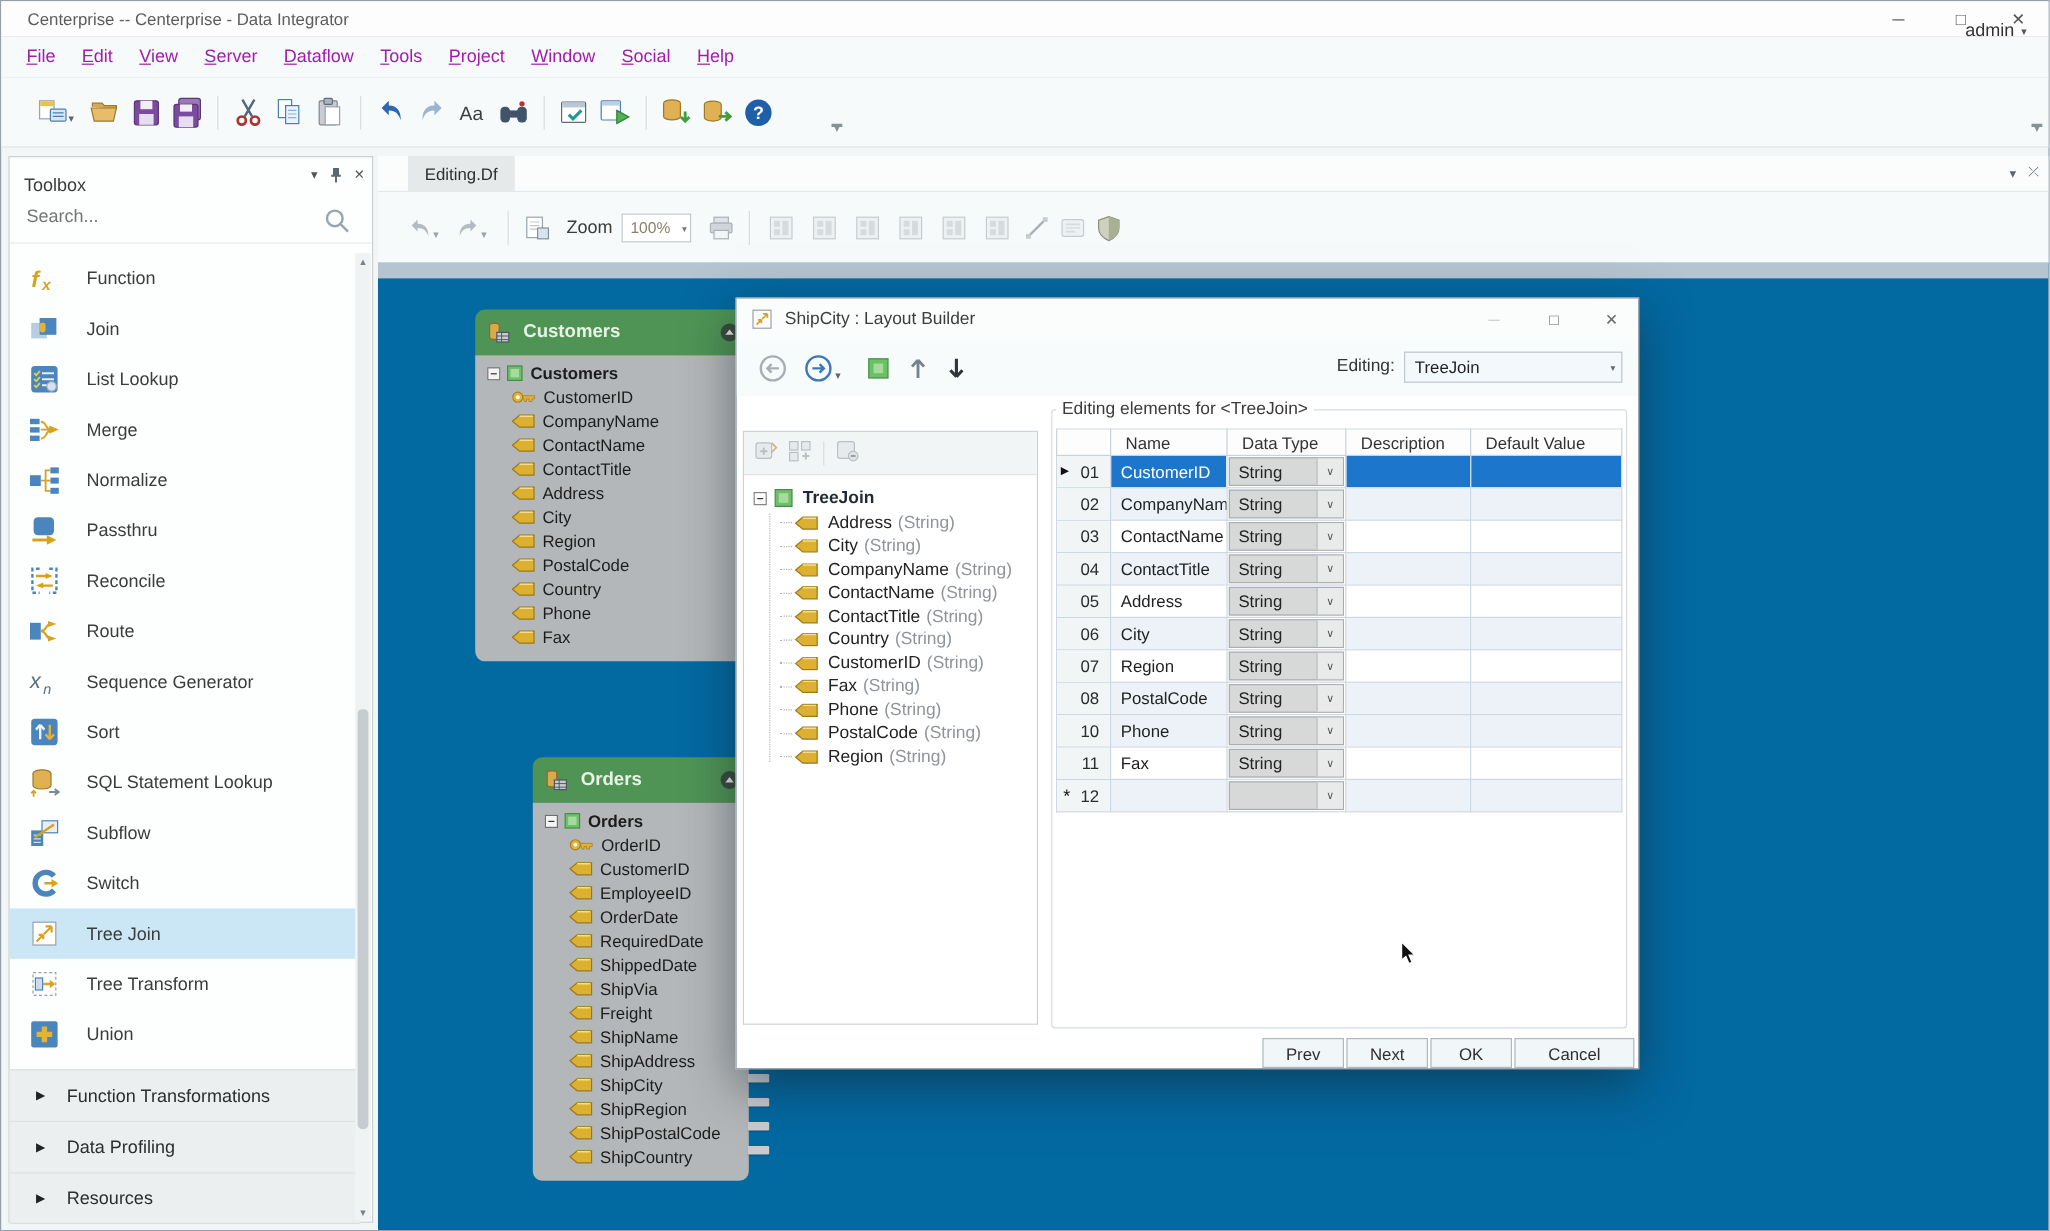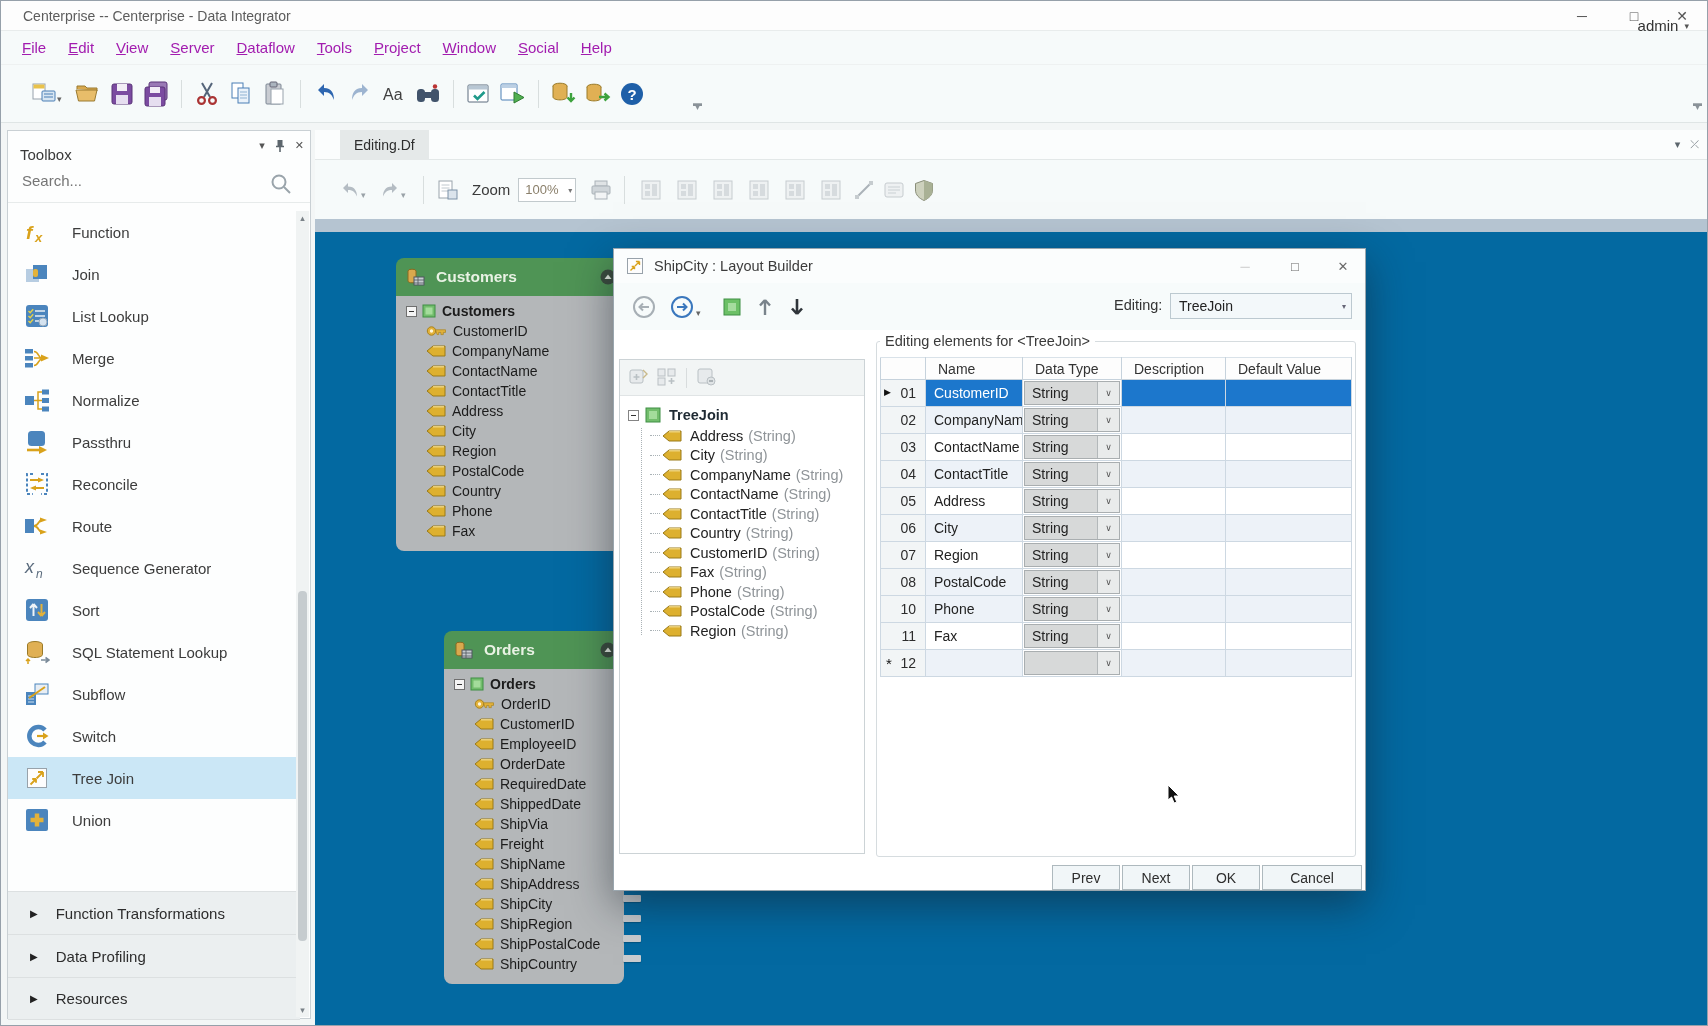--- a/index.html
+++ b/index.html
@@ -453,20 +453,31 @@
               <rect x="3.5" y="3.5" width="19" height="19" fill="#fdfdfd" stroke="#98a2aa"></rect>
               <path d="M6.5 19.5l5.5-5.5M12 14H8.2M12 14v3.8" stroke="#d9a21b" stroke-width="1.8" fill="none"></path>
               <path d="M12.5 13.5L19 7M19 7h-5M19 7v5" stroke="#d9a21b" stroke-width="1.8" fill="none"></path>
             </svg>
           </span>
           <span class="lbl">Tree Join</span>
         </div>
         <div class="tbx-item">
           <span class="ico">
             <svg width="26" height="26" viewBox="0 0 26 26">
+              <rect x="3.5" y="3.5" width="19" height="19" fill="#fdfdfd" stroke="#98a2aa" stroke-dasharray="2.5 2"></rect>
+              <rect x="5.5" y="8" width="6" height="10" fill="#cfdce8" stroke="#4b85bd"></rect>
+              <path d="M12 13h8" stroke="#d9a21b" stroke-width="2"></path>
+              <path d="M17.5 9.5L22 13l-4.5 3.5z" fill="#d9a21b"></path>
+            </svg>
+          </span>
+          <span class="lbl">Tree Transform</span>
+        </div>
+        <div class="tbx-item">
+          <span class="ico">
+            <svg width="26" height="26" viewBox="0 0 26 26">
               <rect x="2" y="2" width="22" height="22" rx="2" fill="#4b85bd"></rect>
               <path d="M13 6.5v13M6.5 13h13" stroke="#e3b23a" stroke-width="4.5"></path>
             </svg>
           </span>
           <span class="lbl">Union</span>
         </div>
       </div>
     <div class="tbx-sections" id="tbx-sections">
         <div class="tbx-section">
           <span class="arr">▶</span>

